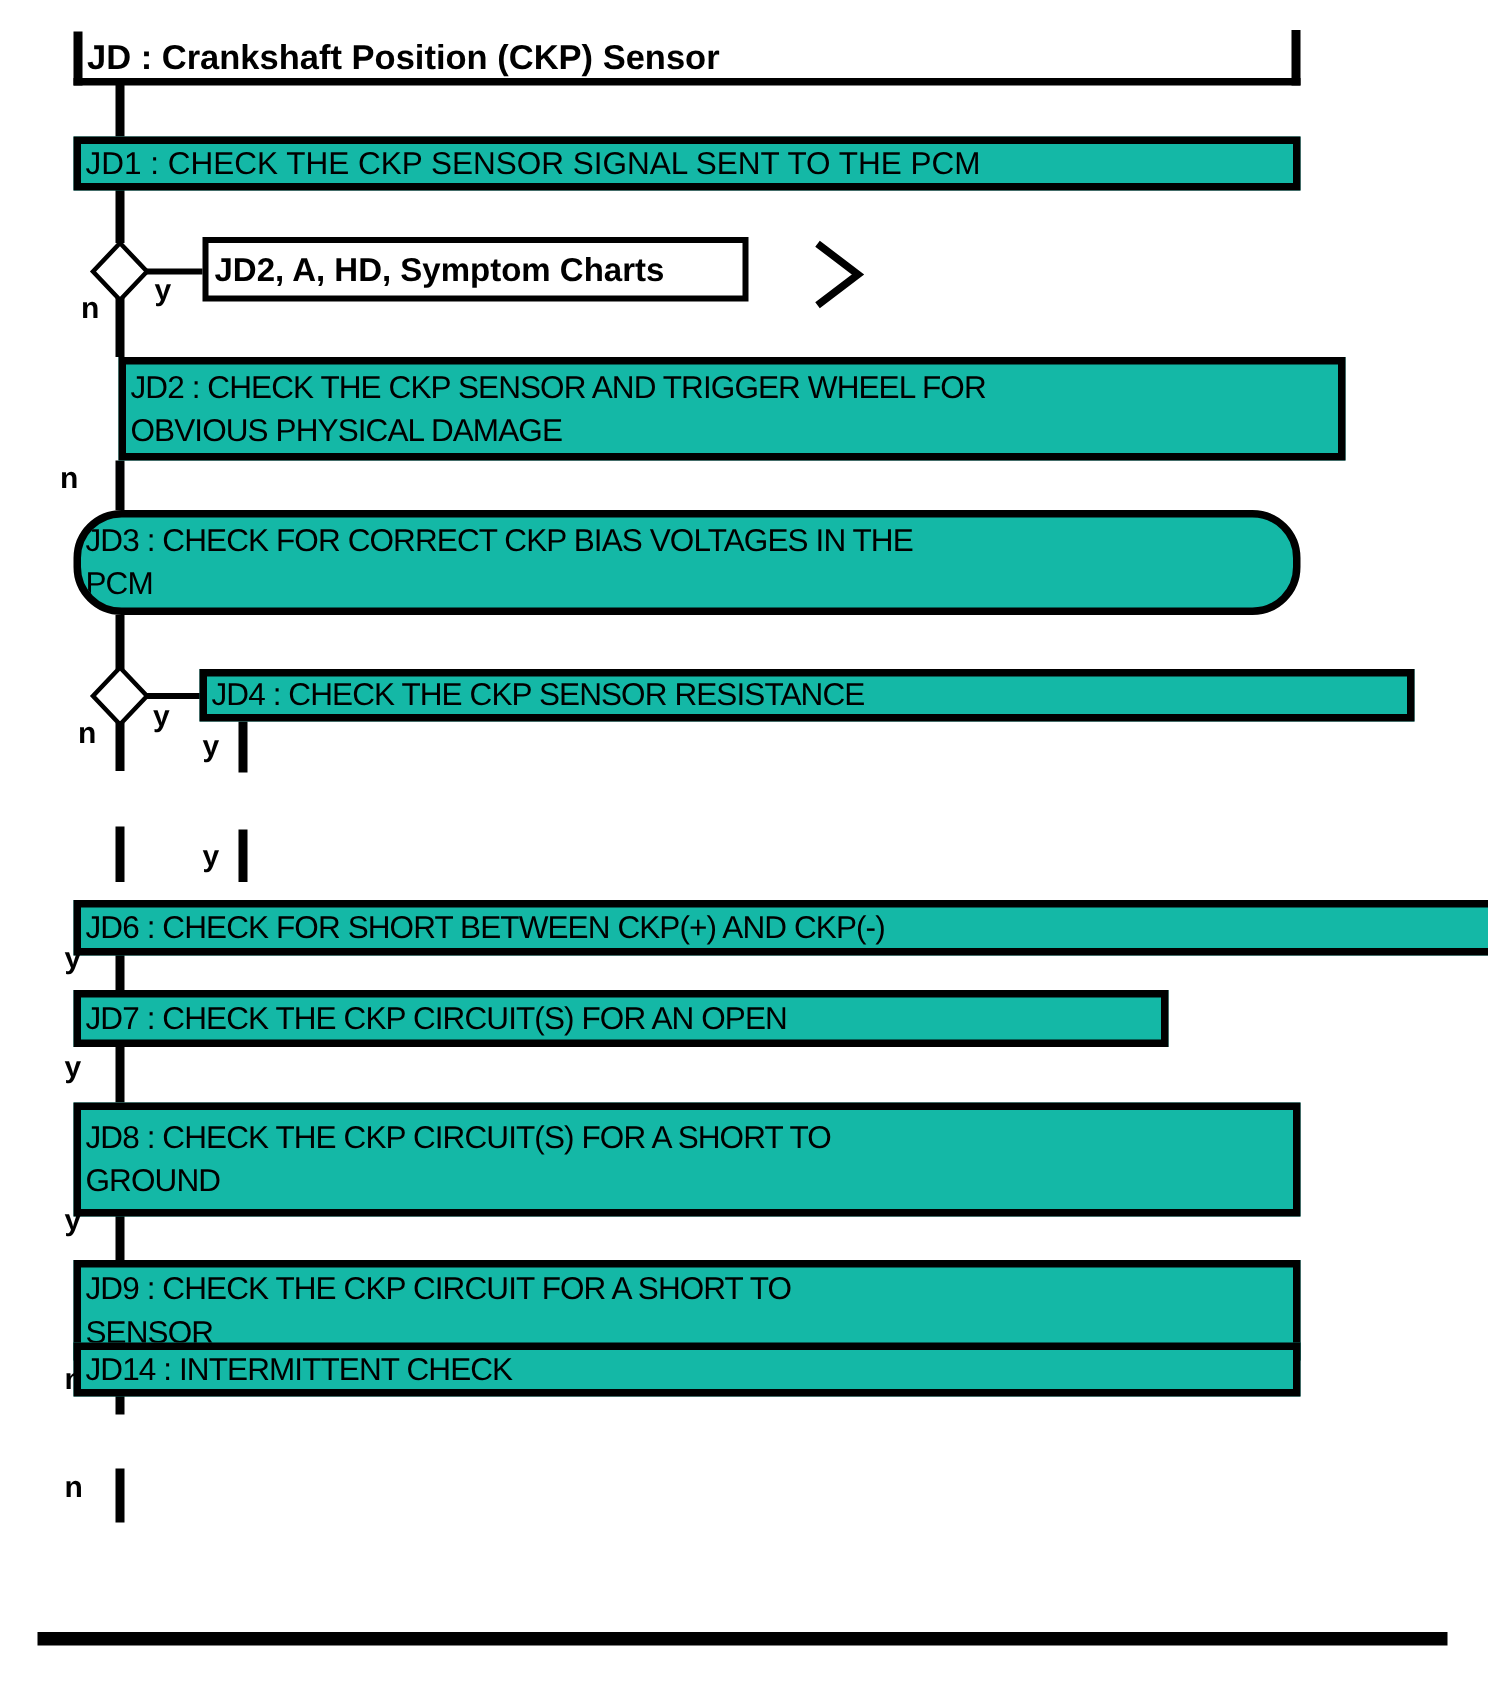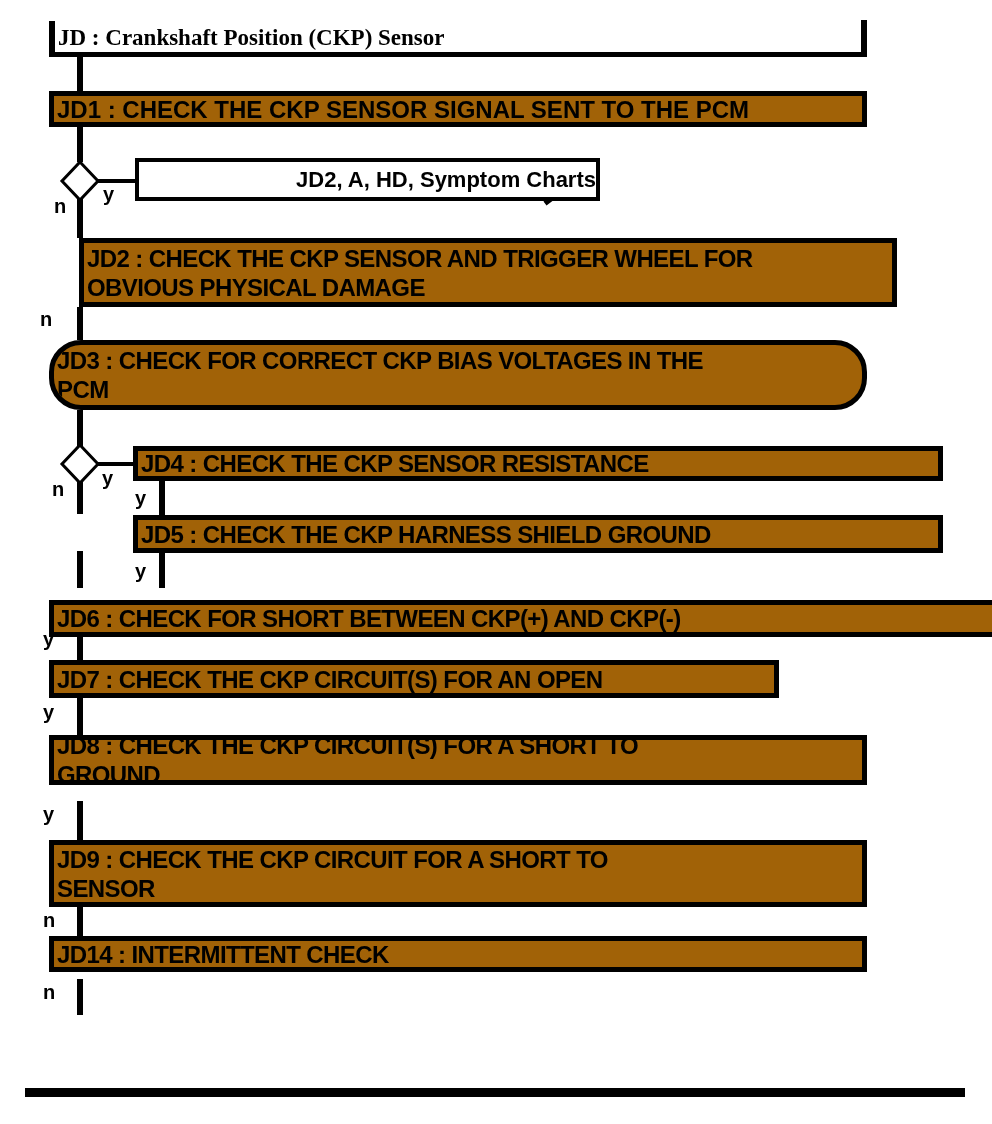--- a/index.html
+++ b/index.html
@@ -1,23 +1,23 @@
 <!DOCTYPE html>
 <html><head>
 <meta charset="utf-8">
 <style>
   html,body{margin:0;padding:0;background:#ffffff;}
   #stage{
     position:relative;width:992px;height:1124px;background:#ffffff;
     font-family:"Liberation Sans",sans-serif;color:#000;overflow:hidden;
   }
   .box{
-    position:absolute;box-sizing:border-box;border:5px solid #000;background:#a16207;
+    position:absolute;box-sizing:border-box;border:5px solid #000;background:#14b8a6;
     display:flex;flex-direction:column;justify-content:center;
-    font-weight:bold;font-size:24px;padding-left:3px;overflow:hidden;
+    font-weight:normal;font-size:21px;padding-left:3px;overflow:hidden;
   }
   .box .ln{line-height:29px;white-space:nowrap;letter-spacing:-0.6px;}
   .box.wide .ln{letter-spacing:0;}
   .refbox{
     position:absolute;box-sizing:border-box;border:4px solid #000;background:#fff;
     display:flex;align-items:center;font-weight:bold;font-size:22px;padding-left:4px;
   }
   .vline{position:absolute;width:6px;background:#000;}
   .hline{position:absolute;height:4px;background:#000;}
   .bar{position:absolute;background:#000;}
@@ -26,21 +26,21 @@
   svg{position:absolute;display:block;}
 </style>
 </head>
 <body>
 
 <div id="stage">
 
   <div class="bar" style="left:49px;top:21px;width:6px;height:36px;"></div>
   <div class="bar" style="left:861px;top:20px;width:6px;height:37px;"></div>
   <div class="bar" style="left:49px;top:52px;width:818px;height:5px;"></div>
-  <div class="title-text" style="left:58px;top:25px;font-family:Liberation Serif, serif;">JD : Crankshaft Position (CKP) Sensor</div>
+  <div class="title-text" style="left:58px;top:25px;">JD : Crankshaft Position (CKP) Sensor</div>
 
   <div class="vline" style="left:77px;top:52px;height:39px;"></div>
   <div class="vline" style="left:77px;top:126px;height:36px;"></div>
   <div class="vline" style="left:77px;top:198px;height:40px;"></div>
   <div class="vline" style="left:77px;top:307px;height:33px;"></div>
   <div class="vline" style="left:77px;top:410px;height:36px;"></div>
   <div class="vline" style="left:77px;top:482px;height:32px;"></div>
   <div class="vline" style="left:77px;top:551px;height:37px;"></div>
   <div class="vline" style="left:77px;top:625px;height:35px;"></div>
   <div class="vline" style="left:77px;top:698px;height:37px;"></div>
@@ -58,21 +58,21 @@
     <polygon points="21,3 39,22 21,41 3,22" fill="#ffffff" stroke="#000000" stroke-width="3"></polygon>
   </svg>
   <svg style="left:59px;top:442px;" width="42" height="44" viewBox="0 0 42 44">
     <polygon points="21,3 39,22 21,41 3,22" fill="#ffffff" stroke="#000000" stroke-width="3"></polygon>
   </svg>
 
   <svg style="left:543px;top:159px;" width="34" height="48" viewBox="0 0 34 48">
     <polyline points="4,5 29,24 4,43" fill="none" stroke="#000000" stroke-width="5" stroke-linecap="square"></polyline>
   </svg>
 
-  <div class="refbox" style="left:135px;top:158px;width:465px;height:43px;justify-content:flex-end;">
+  <div class="refbox" style="left:135px;top:158px;width:364px;height:43px;">
     <span>JD2, A, HD, Symptom Charts</span>
   </div>
 
   <div class="box wide" style="left:49px;top:91px;width:818px;height:36px;">
     <div class="ln">JD1 : CHECK THE CKP SENSOR SIGNAL SENT TO THE PCM</div>
   </div>
 
   <div class="box" style="left:49px;top:238px;width:818px;height:69px;margin-left:30px;">
     <div class="ln">JD2 : CHECK THE CKP SENSOR AND TRIGGER WHEEL FOR</div>
     <div class="ln">OBVIOUS PHYSICAL DAMAGE</div>
@@ -80,43 +80,40 @@
 
   <div class="box" style="left:49px;top:340px;width:818px;height:70px;border-radius:32px;">
     <div class="ln">JD3 : CHECK FOR CORRECT CKP BIAS VOLTAGES IN THE</div>
     <div class="ln">PCM</div>
   </div>
 
   <div class="box" style="left:133px;top:446px;width:810px;height:35px;justify-content:center;">
     <div class="ln">JD4 : CHECK THE CKP SENSOR RESISTANCE</div>
   </div>
 
-  <div class="box" style="left:133px;top:515px;width:810px;height:38px;">
-    <div class="ln">JD5 : CHECK THE CKP HARNESS SHIELD GROUND</div>
-  </div>
 
   <div class="box" style="left:49px;top:600px;width:962px;height:37px;">
     <div class="ln">JD6 : CHECK FOR SHORT BETWEEN CKP(+) AND CKP(-)</div>
   </div>
 
   <div class="box" style="left:49px;top:660px;width:730px;height:38px;">
     <div class="ln">JD7 : CHECK THE CKP CIRCUIT(S) FOR AN OPEN</div>
   </div>
 
-  <div class="box" style="left:49px;top:735px;width:818px;height:50px;">
+  <div class="box" style="left:49px;top:735px;width:818px;height:76px;">
     <div class="ln">JD8 : CHECK THE CKP CIRCUIT(S) FOR A SHORT TO</div>
     <div class="ln">GROUND</div>
   </div>
 
   <div class="box" style="left:49px;top:840px;width:818px;height:67px;">
     <div class="ln">JD9 : CHECK THE CKP CIRCUIT FOR A SHORT TO</div>
     <div class="ln">SENSOR</div>
   </div>
 
-  <div class="box" style="left:49px;top:936px;width:818px;height:36px;">
+  <div class="box" style="left:49px;top:895px;width:818px;height:36px;">
     <div class="ln">JD14 : INTERMITTENT CHECK</div>
   </div>
 
 
   <div class="lbl" style="left:54px;top:196px;">n</div>
   <div class="lbl" style="left:103px;top:184px;">y</div>
   <div class="lbl" style="left:40px;top:309px;">n</div>
   <div class="lbl" style="left:52px;top:479px;">n</div>
   <div class="lbl" style="left:102px;top:468px;">y</div>
   <div class="lbl" style="left:135px;top:488px;">y</div>

